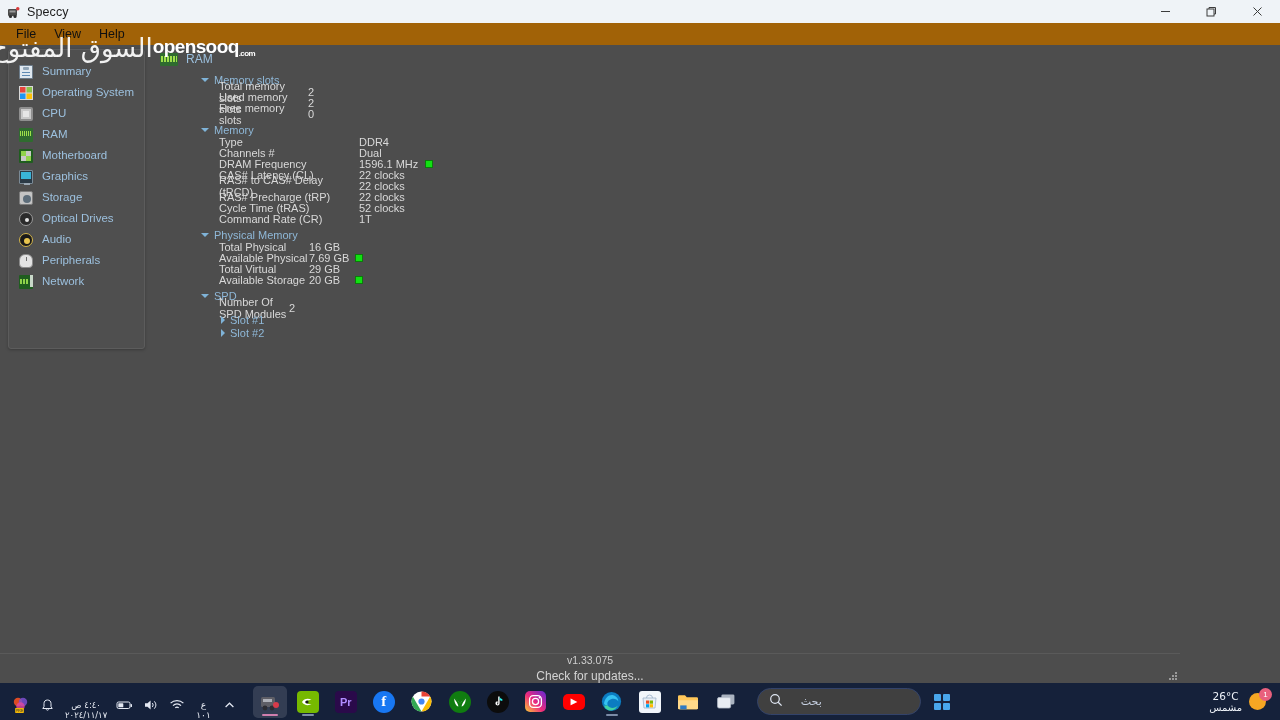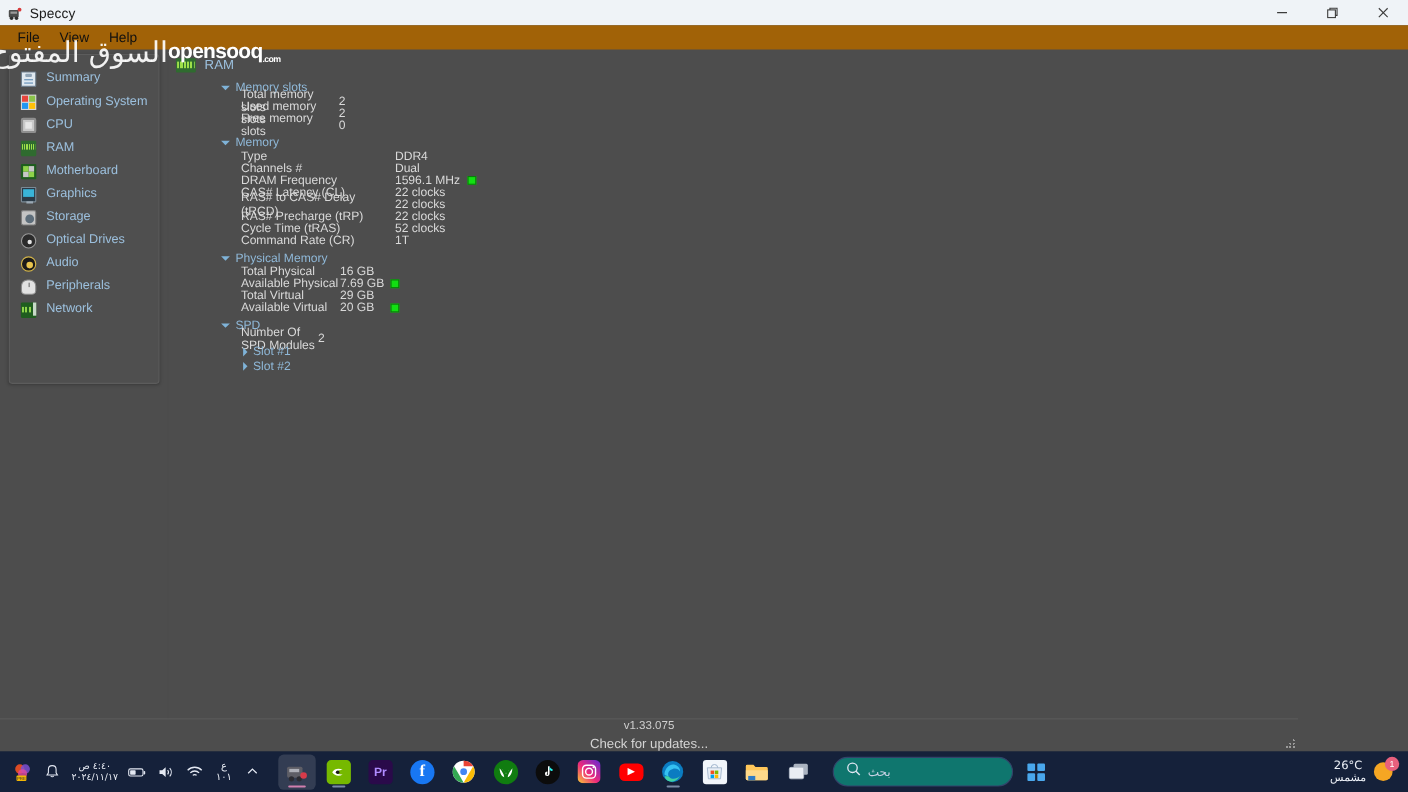--- a/index.html
+++ b/index.html
@@ -153,21 +153,21 @@
     font-family:"DejaVu Sans", sans-serif; letter-spacing:-1px; white-space:nowrap; }
   #wm-en{ font-size:19px; color:#ffffff; font-weight:bold; line-height:19px; margin-top:1px;
     letter-spacing:-.6px; }
   #wm-en sup{ font-size:8px; font-weight:bold; vertical-align:baseline; position:relative; top:3px; }
 
   
   #taskbar{
     position:absolute; left:0; bottom:0; width:1280px; height:37px;
     background:#15213a; display:flex; align-items:center; z-index:20;
   }
-  #tray-left{ display:flex; align-items:center; gap:0; padding-left:8px; height:37px; }
+  #tray-left{ display:flex; align-items:flex-end; gap:0; padding-left:8px; height:37px; }
   .tray{ width:26px; height:30px; display:flex; align-items:center; justify-content:center;
     color:#e8ecf4; position:relative; cursor:pointer; }
   #tray-datetime{ display:flex; flex-direction:column; align-items:center; justify-content:center;
     color:#e8ecf4; font-size:8.5px; line-height:10px; padding:0 5px; cursor:pointer;
     font-family:"DejaVu Sans", sans-serif; }
   #tray-lang{ display:flex; flex-direction:column; align-items:center; justify-content:center;
     color:#e8ecf4; font-size:9px; line-height:10px; padding:0 6px; cursor:pointer;
     font-family:"DejaVu Sans", sans-serif; }
 
   #taskbar-apps{ display:flex; align-items:center; gap:4px; margin-left:10px; }
@@ -176,23 +176,23 @@
   .tb-app.active{ background:rgba(255,255,255,.13); }
   .tb-app .glyph{ width:22px; height:22px; border-radius:4px; display:flex;
     align-items:center; justify-content:center; font-size:12px; font-weight:bold; color:#fff;
     position:relative; }
   .tb-app .dot{ position:absolute; bottom:2px; left:50%; transform:translateX(-50%);
     width:12px; height:2px; border-radius:2px; background:#7b8ba6; }
   .tb-app.active .dot{ width:16px; background:#d07fae; }
 
   #search-area{ display:flex; align-items:center; gap:6px; margin-left:14px; }
   #search-pill{
-    width:164px; height:27px; border-radius:14px; background:#0f766e;
+    width:164px; height:27px; border-radius:14px; background:#404040;
     border:1px solid #33436a; display:flex; align-items:center; justify-content:flex-end;
-    gap:6px; padding:0 11px; cursor:text; direction:rtl;
+    gap:18px; padding:0 11px; cursor:text; direction:rtl;
   }
   #search-placeholder{ font-size:11px; color:#c8d2e4; font-family:"DejaVu Sans", sans-serif; }
   #start-button{ width:30px; height:30px; display:flex; align-items:center;
     justify-content:center; cursor:pointer; border-radius:5px; }
   .win-logo{ width:16px; height:16px; display:grid; grid-template-columns:1fr 1fr;
     grid-template-rows:1fr 1fr; gap:2px; }
   .win-logo span{ background:#49a7ec; border-radius:1px; }
 
   #weather{
     position:absolute; right:6px; top:0; height:37px; display:flex; align-items:center;
@@ -401,21 +401,21 @@
         <div class="row">
           <span class="k" style="width:156px">Available Physical</span>
           <span class="v" style="width:46px">7.69 GB</span>
           <span class="led" style="margin-left:0"></span>
         </div>
         <div class="row">
           <span class="k" style="width:156px">Total Virtual</span>
           <span class="v" style="width:46px">29 GB</span>
         </div>
         <div class="row">
-          <span class="k" style="width:156px">Available Virtual</span>
+          <span class="k" style="width:156px">Available Storage</span>
           <span class="v" style="width:46px">20 GB</span>
           <span class="led" style="margin-left:0"></span>
         </div>
       </div>
 
       <div class="group">
         <div class="group-head">
           <span class="tri"></span>
           <span class="group-label">SPD</span>
         </div>

